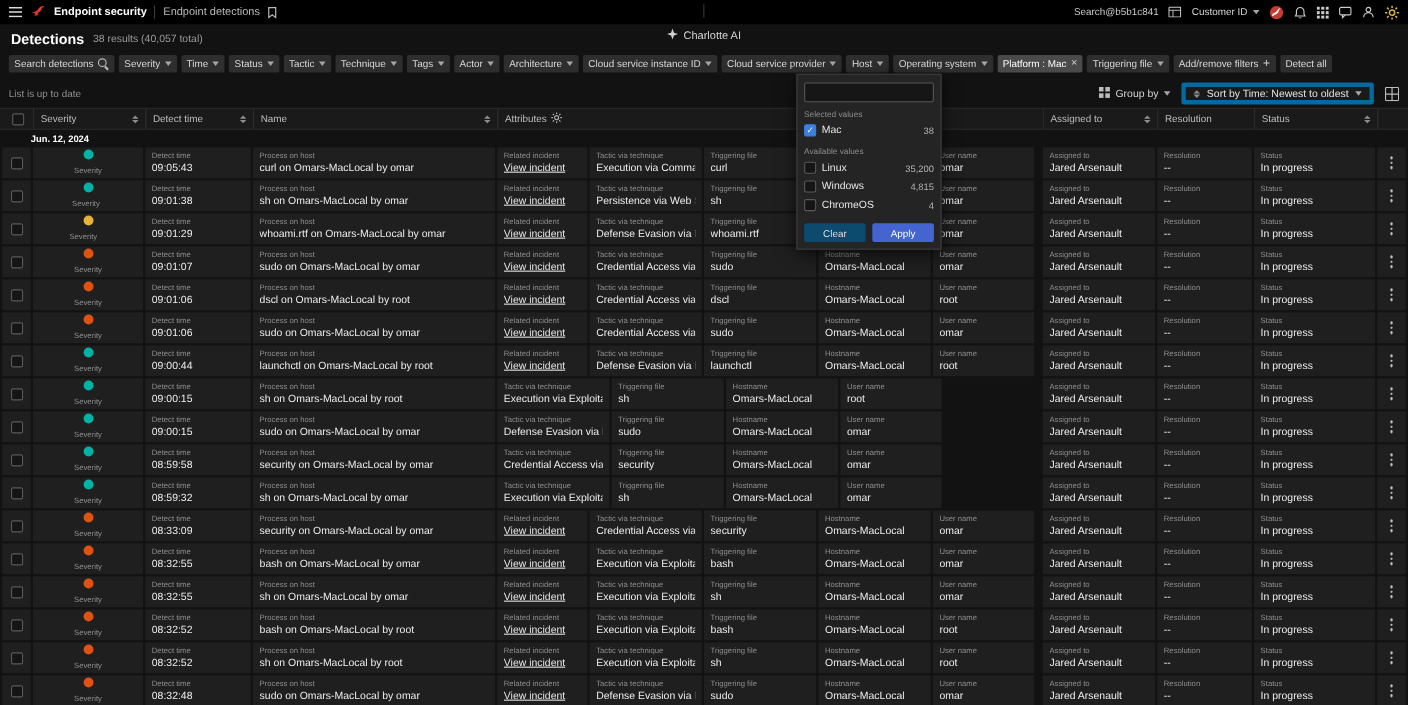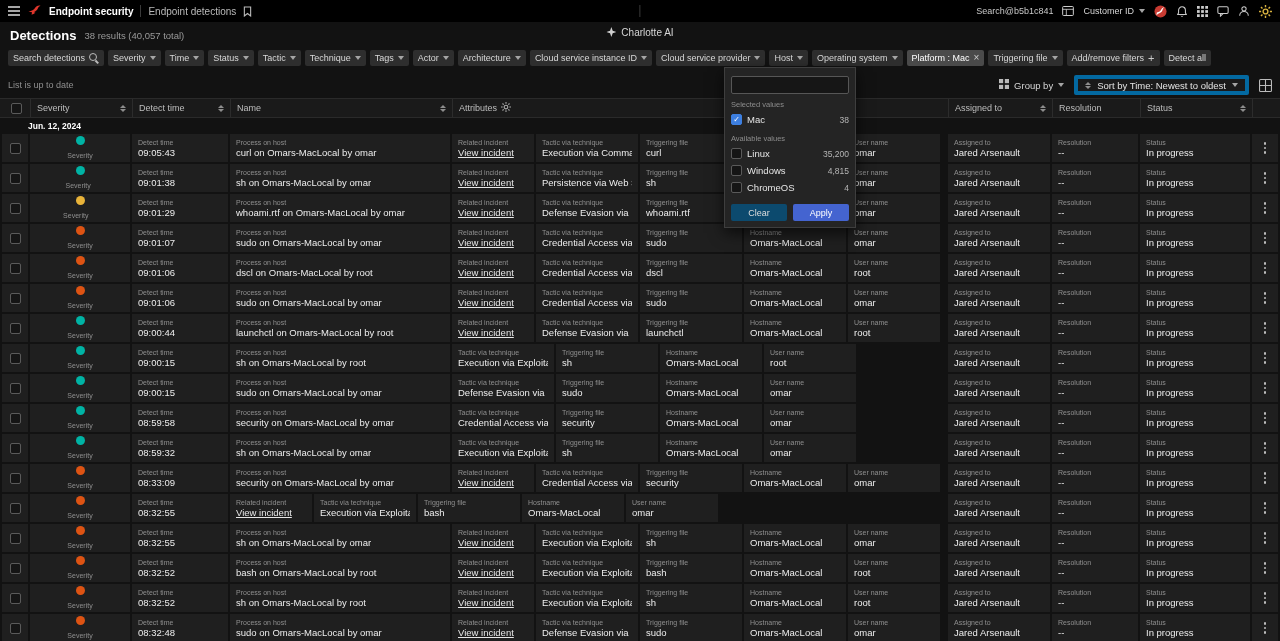--- a/index.html
+++ b/index.html
@@ -1053,20 +1053,24 @@
         <span class="sev-dot" style="background: rgb(221, 83, 19);"></span>
         <span class="sev-texts">
           <span class="chip-label">Severity</span>
           <span class="chip-value">High</span>
         </span>
       </div>
       <div class="chip w-time">
         <span class="chip-label">Detect time</span>
         <span class="chip-value">08:32:55</span>
       </div>
+      <div class="chip w-name">
+        <span class="chip-label">Process on host</span>
+        <span class="chip-value">bash on Omars-MacLocal by omar</span>
+      </div>
       <div class="chip w-inc">
         <span class="chip-label">Related incident</span>
         <span class="chip-value link">View incident</span>
       </div>
       <div class="chip w-tac">
         <span class="chip-label">Tactic via technique</span>
         <span class="chip-value">Execution via Exploitatio...</span>
       </div>
       <div class="chip w-file">
         <span class="chip-label">Triggering file</span>

